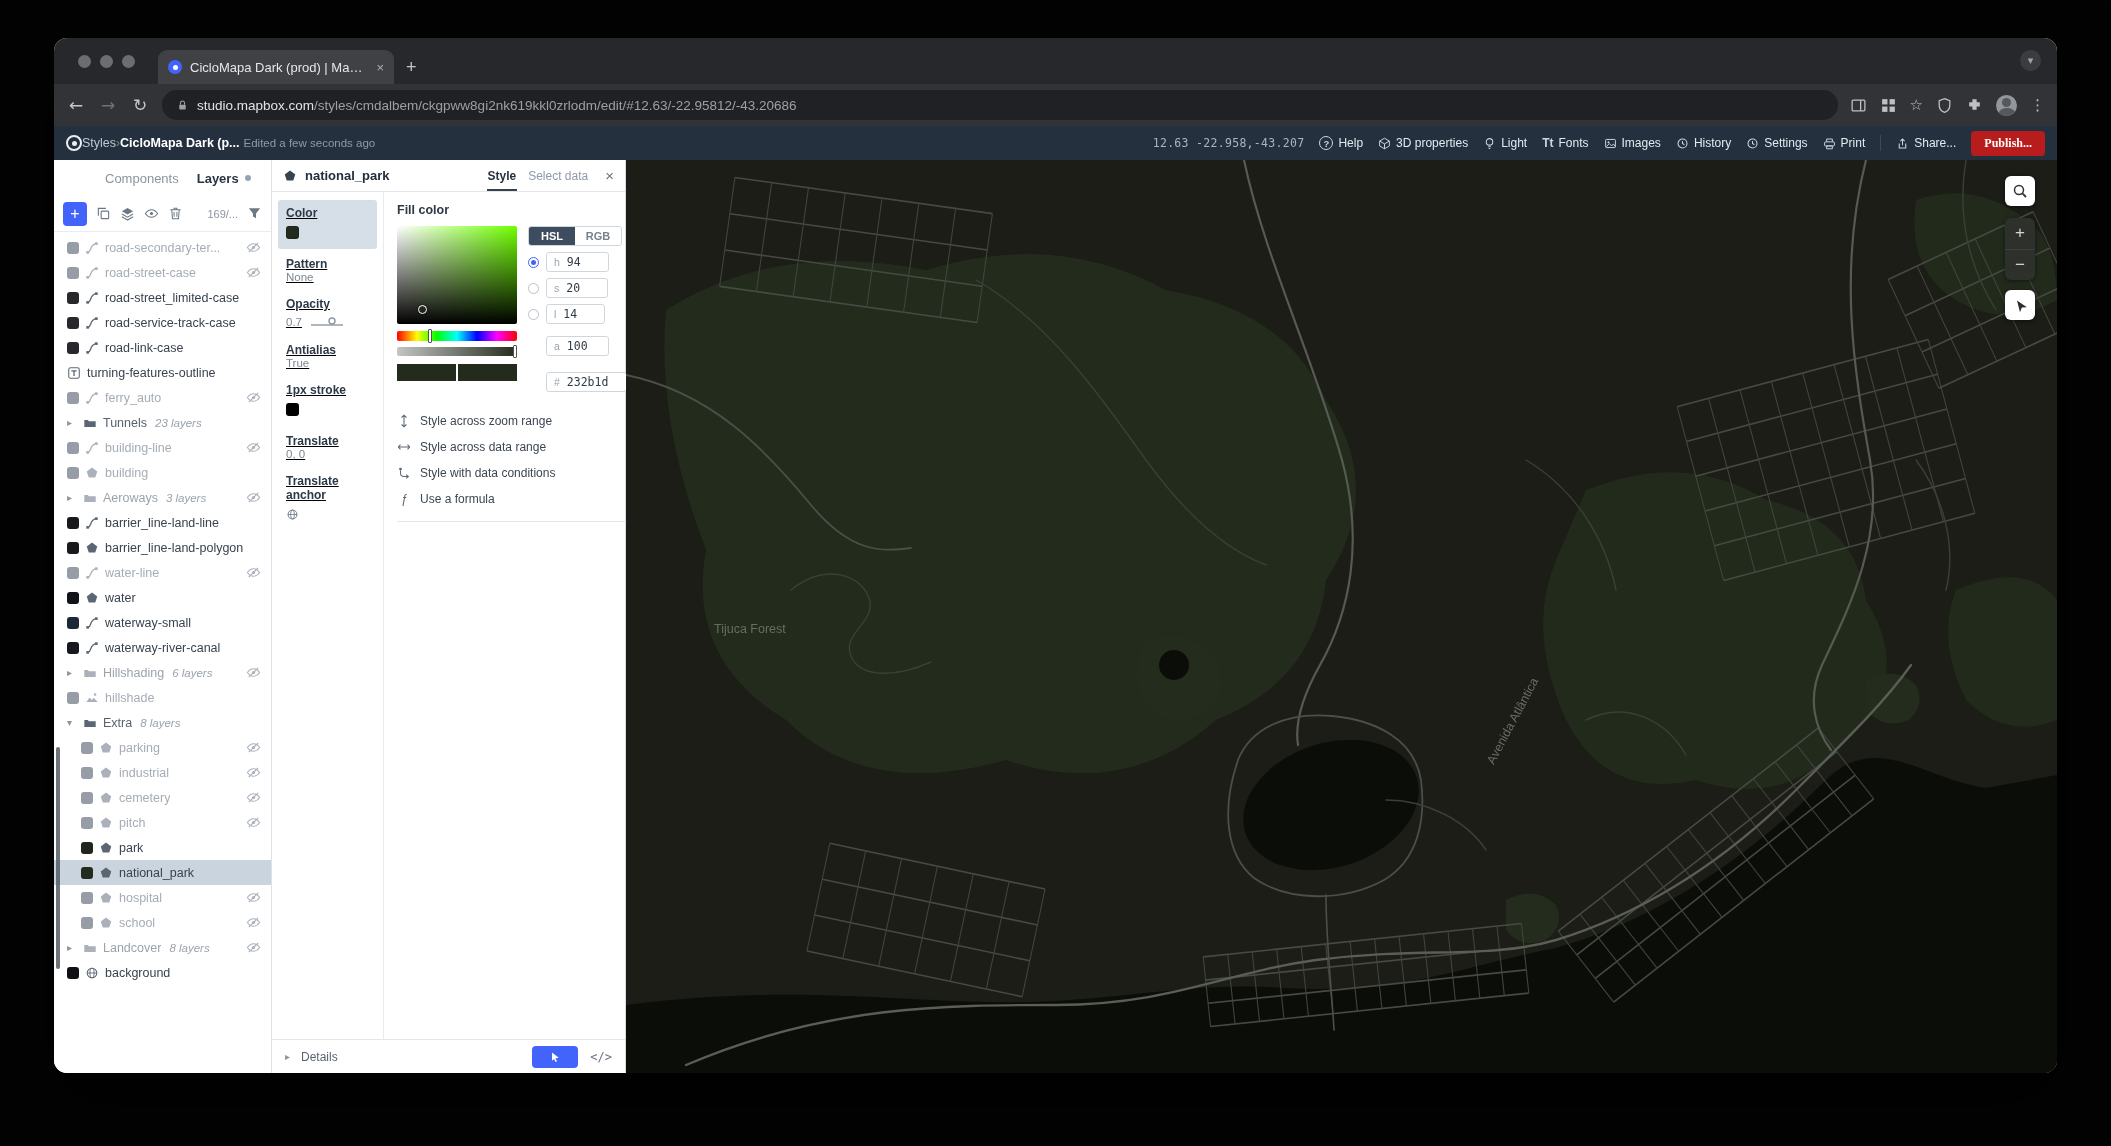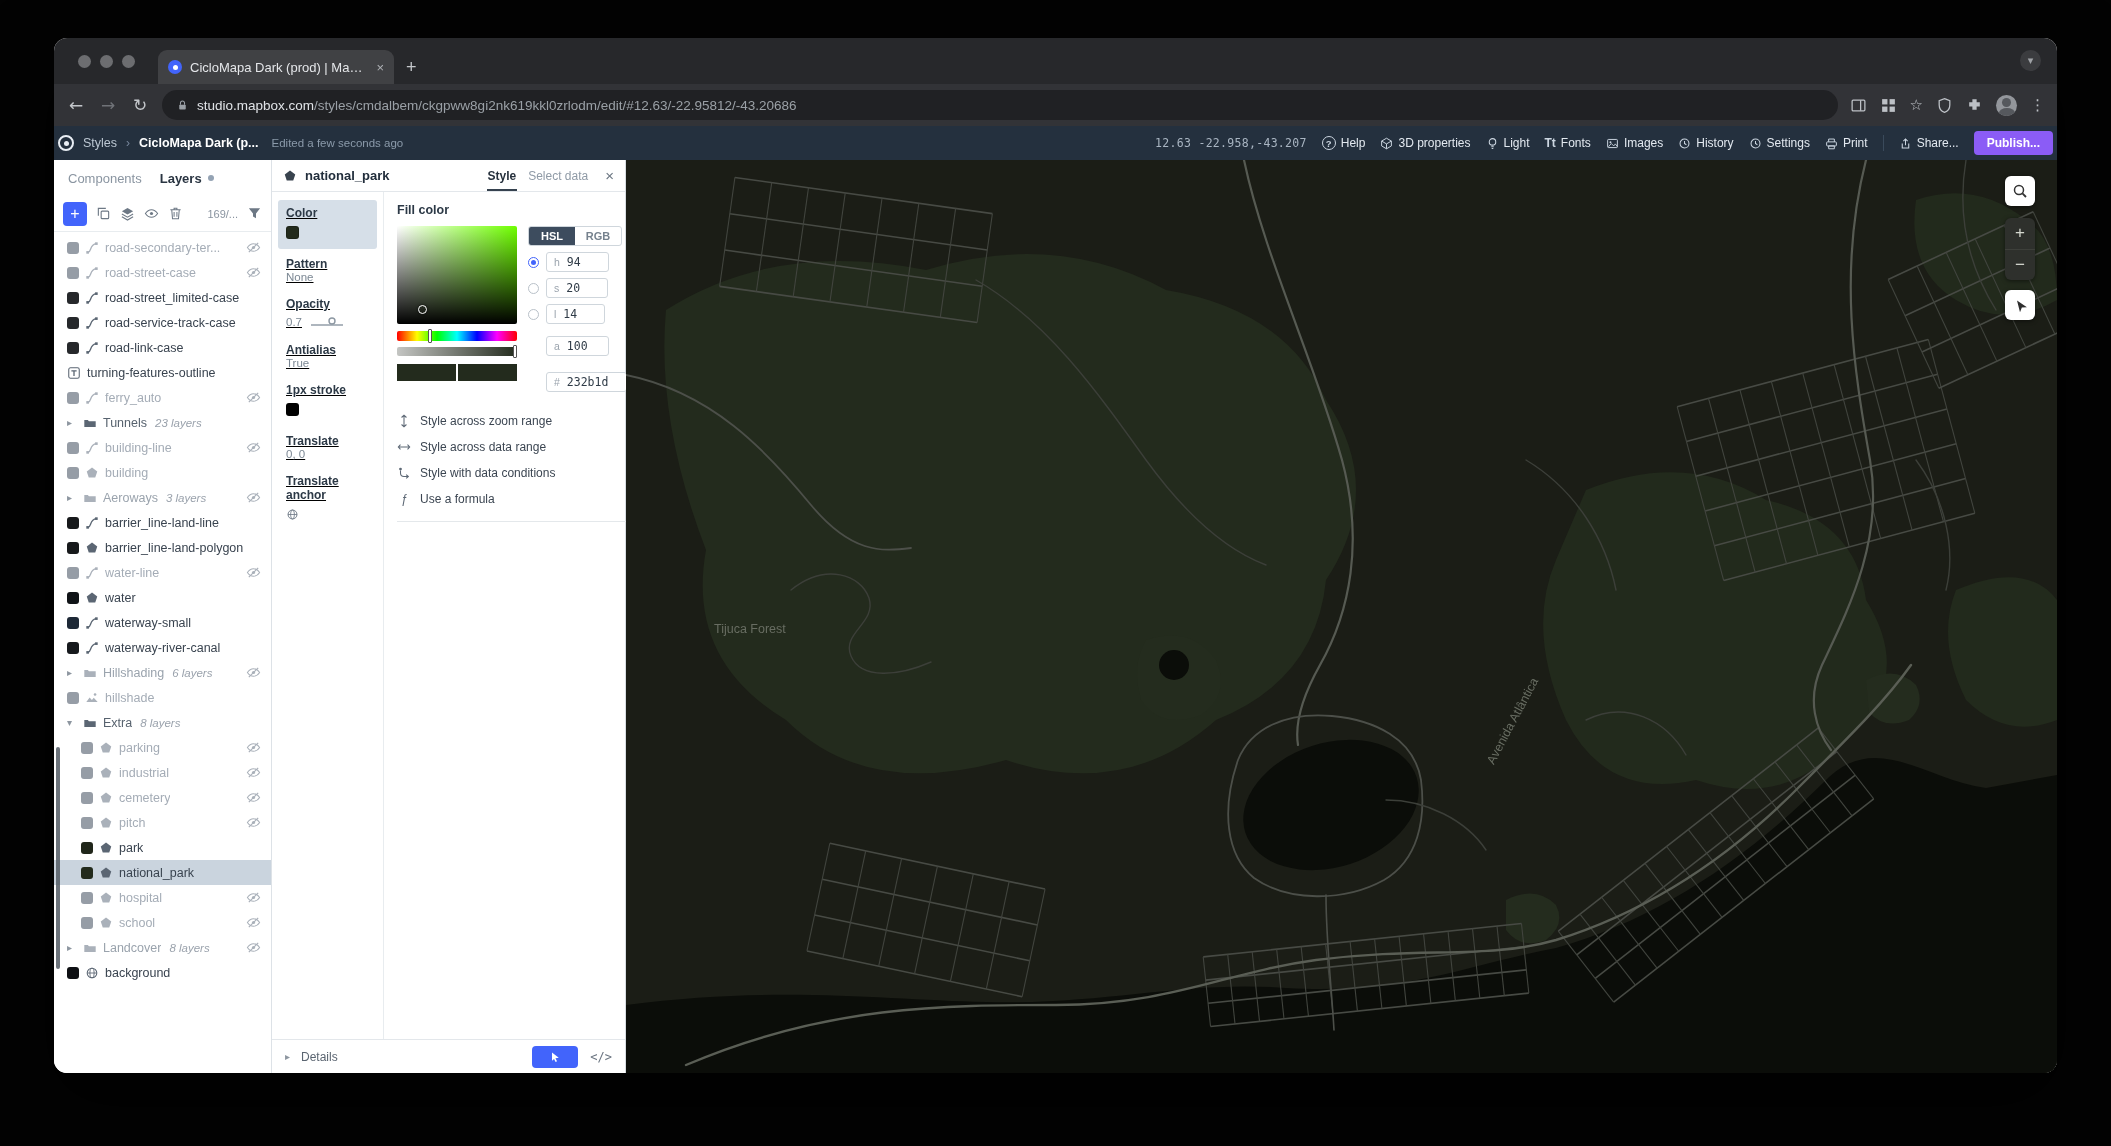--- a/index.html
+++ b/index.html
@@ -35,43 +35,43 @@
   .url-domain{color:#e0e3e7;}
   .nb-right{display:flex;align-items:center;gap:13px;}
   .nb-right .ic{width:17px;height:17px;color:#bdc1c6;}
   .nb-star{color:#bdc1c6;font-size:15px;font-family:"DejaVu Sans",sans-serif;}
   .avatar{width:21px;height:21px;border-radius:50%;background:#93969b;position:relative;overflow:hidden;}
   .avatar::before{content:"";position:absolute;left:6px;top:3.5px;width:9px;height:9px;border-radius:50%;background:#55585d;}
   .avatar::after{content:"";position:absolute;left:2.5px;top:13.5px;width:16px;height:10px;border-radius:50%;background:#55585d;}
   .kebab{color:#bdc1c6;font-size:15px;}
 
   
-  .appbar{height:34px;background:#24303e;display:flex;align-items:center;padding:0 4px;gap:9px;color:#dbe2ea;flex:none;}
+  .appbar{height:34px;background:#24303e;display:flex;align-items:center;padding:0 12px;color:#dbe2ea;flex:none;}
   .ab-logo{width:16px;height:16px;border-radius:50%;border:2px solid #e9eef4;position:relative;flex:none;}
   .ab-logo::after{content:"";position:absolute;left:3.5px;top:3.5px;width:5px;height:5px;border-radius:50%;background:#e9eef4;}
   .ab-crumb{font-size:12.5px;color:#bcc7d2;}
   .ab-sep{color:#76859a;font-size:12px;}
   .ab-name{font-size:12.5px;color:#fff;font-weight:bold;}
   .ab-edited{font-size:11.5px;color:#8b9aaa;margin-left:4px;}
   .ab-right{margin-left:auto;display:flex;align-items:center;gap:15px;}
   .ab-item{display:flex;align-items:center;gap:5px;font-size:12px;color:#e3e9f0;}
   .ab-item .ic{width:13px;height:13px;color:#ccd6e1;}
   .ab-coords{font-size:11.5px;color:#a9b5c2;letter-spacing:.3px;}
   .ab-q{width:14px;height:14px;border:1.2px solid #ccd6e1;border-radius:50%;font-size:9.5px;display:flex;
     align-items:center;justify-content:center;color:#ccd6e1;font-weight:bold;}
   .ab-tt{font-size:12px;font-weight:bold;color:#ccd6e1;}
   .ab-div{width:1px;height:16px;background:#3a4a5b;}
-  .publish{background:#8b5cf6;color:#fff;font-size:12px;font-weight:bold;padding:5px 13px;border-radius:4px;}
+  .publish{background:#b91c1c;color:#fff;font-size:12px;font-weight:bold;padding:5px 13px;border-radius:4px;font-family:Liberation Serif, serif;}
 
   
   .content{flex:1;display:flex;min-height:0;background:#fff;}
 
   
   .sidebar{width:218px;flex:none;border-right:1px solid #dde2e7;display:flex;flex-direction:column;min-height:0;}
-  .side-tabs{height:36px;flex:none;display:flex;align-items:center;gap:18px;padding:0 14px;}
+  .side-tabs{height:36px;flex:none;display:flex;align-items:center;gap:18px;padding:0 14px;margin-left:37px;}
   .stab{font-size:13px;color:#8a95a1;}
   .stab.active{color:#2a3542;font-weight:bold;display:flex;align-items:center;gap:6px;}
   .dot{width:6px;height:6px;border-radius:50%;background:#94a3b4;}
   .side-tools{height:36px;flex:none;display:flex;align-items:center;gap:9px;padding:0 9px;border-bottom:1px solid #e8ecef;}
   .tool-plus{width:24px;height:24px;border-radius:4px;background:#4264fb;color:#fff;font-size:16px;
     display:flex;align-items:center;justify-content:center;}
   .side-tools .ic{width:15px;height:15px;color:#6d7885;}
   .tool-count{font-size:11px;color:#8a94a0;margin-left:auto;}
   .layer-list{flex:1;overflow:hidden;position:relative;padding-top:3px;}
   .thumb{position:absolute;left:2px;top:515px;width:4px;height:222px;background:#525a64;border-radius:2px;opacity:.85;}

